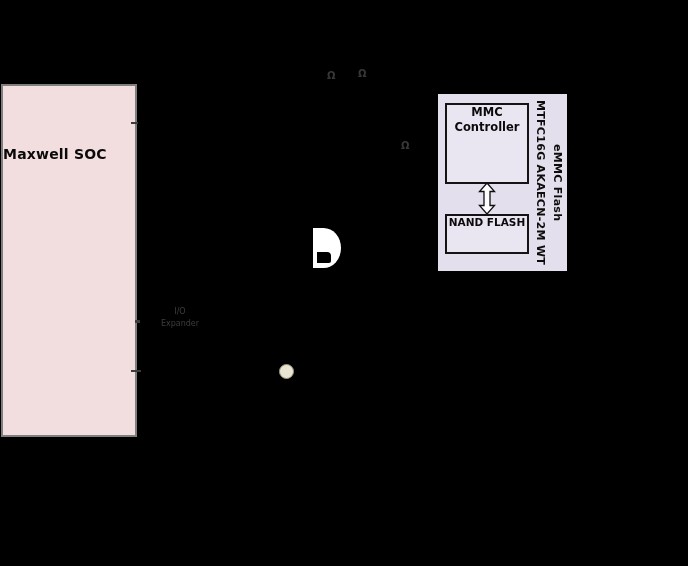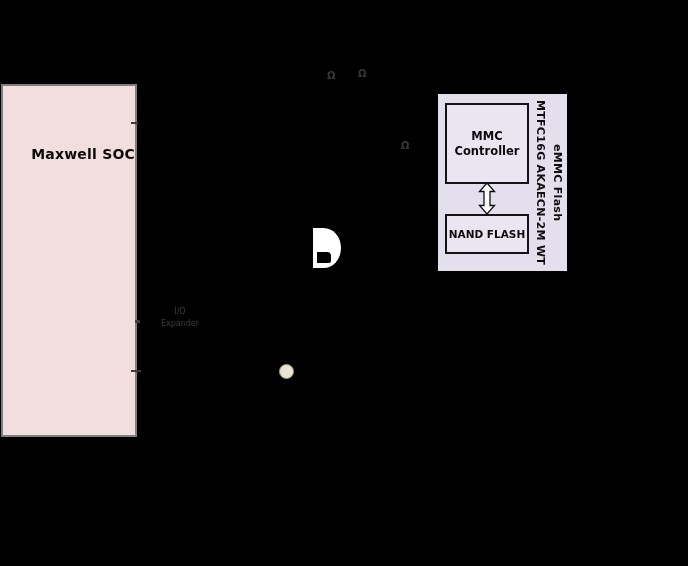--- a/index.html
+++ b/index.html
@@ -6,21 +6,21 @@
   .stage{
     position:relative;width:688px;height:566px;background:#000000;
     overflow:hidden;font-family:"DejaVu Sans","Liberation Sans",sans-serif;
   }
   
   .soc{
     position:absolute;left:1px;top:84px;width:132px;height:349px;
     background:#F2DEDE;border:2px solid #7F7F7F;
   }
   .soc-label{
-    position:absolute;top:60px;left:0;width:100%;text-align:right;
+    position:absolute;top:60px;left:0;width:100%;text-align:left;
     font-size:14px;font-weight:bold;color:#0a0a0a;letter-spacing:.2px;
   }
   .soc-pin{position:absolute;background:#3c3c3c;}
   .pin-a{left:131px;top:122px;width:7px;height:2px;}
   .pin-b{left:135px;top:320px;width:5px;height:3px;}
   .pin-c{left:131px;top:370px;width:10px;height:2px;}
   
   .ohm{
     position:absolute;font-size:10px;font-weight:bold;color:#383838;line-height:10px;
   }
@@ -45,21 +45,21 @@
   .dot{
     position:absolute;left:279px;top:364px;width:15px;height:15px;border-radius:50%;
     background:#E9E5D3;border:1px solid #9a967f;box-sizing:border-box;
   }
   
   .emmc{
     position:absolute;left:438px;top:94px;width:129px;height:177px;background:#E4DFEC;
   }
   .inner-box{
     position:absolute;left:7px;width:84px;background:#EAE6F1;border:2px solid #141414;
-    box-sizing:border-box;display:flex;align-items:center;justify-content:center;
+    box-sizing:border-box;display:flex;justify-content:center;
     text-align:center;font-weight:bold;color:#0a0a0a;
   }
   .mmc{top:9px;height:81px;font-size:11.5px;line-height:15px;padding:0 10px;}
   .nand{top:120px;height:40px;font-size:10.5px;white-space:nowrap;}
   .emmc-vtext{
     position:absolute;right:1px;top:0;height:177px;width:36px;
     writing-mode:vertical-rl;color:#0d0d0d;font-weight:bold;
   }
   .emmc-vtext .vline{
     text-align:center;font-size:11px;line-height:17px;height:177px;

